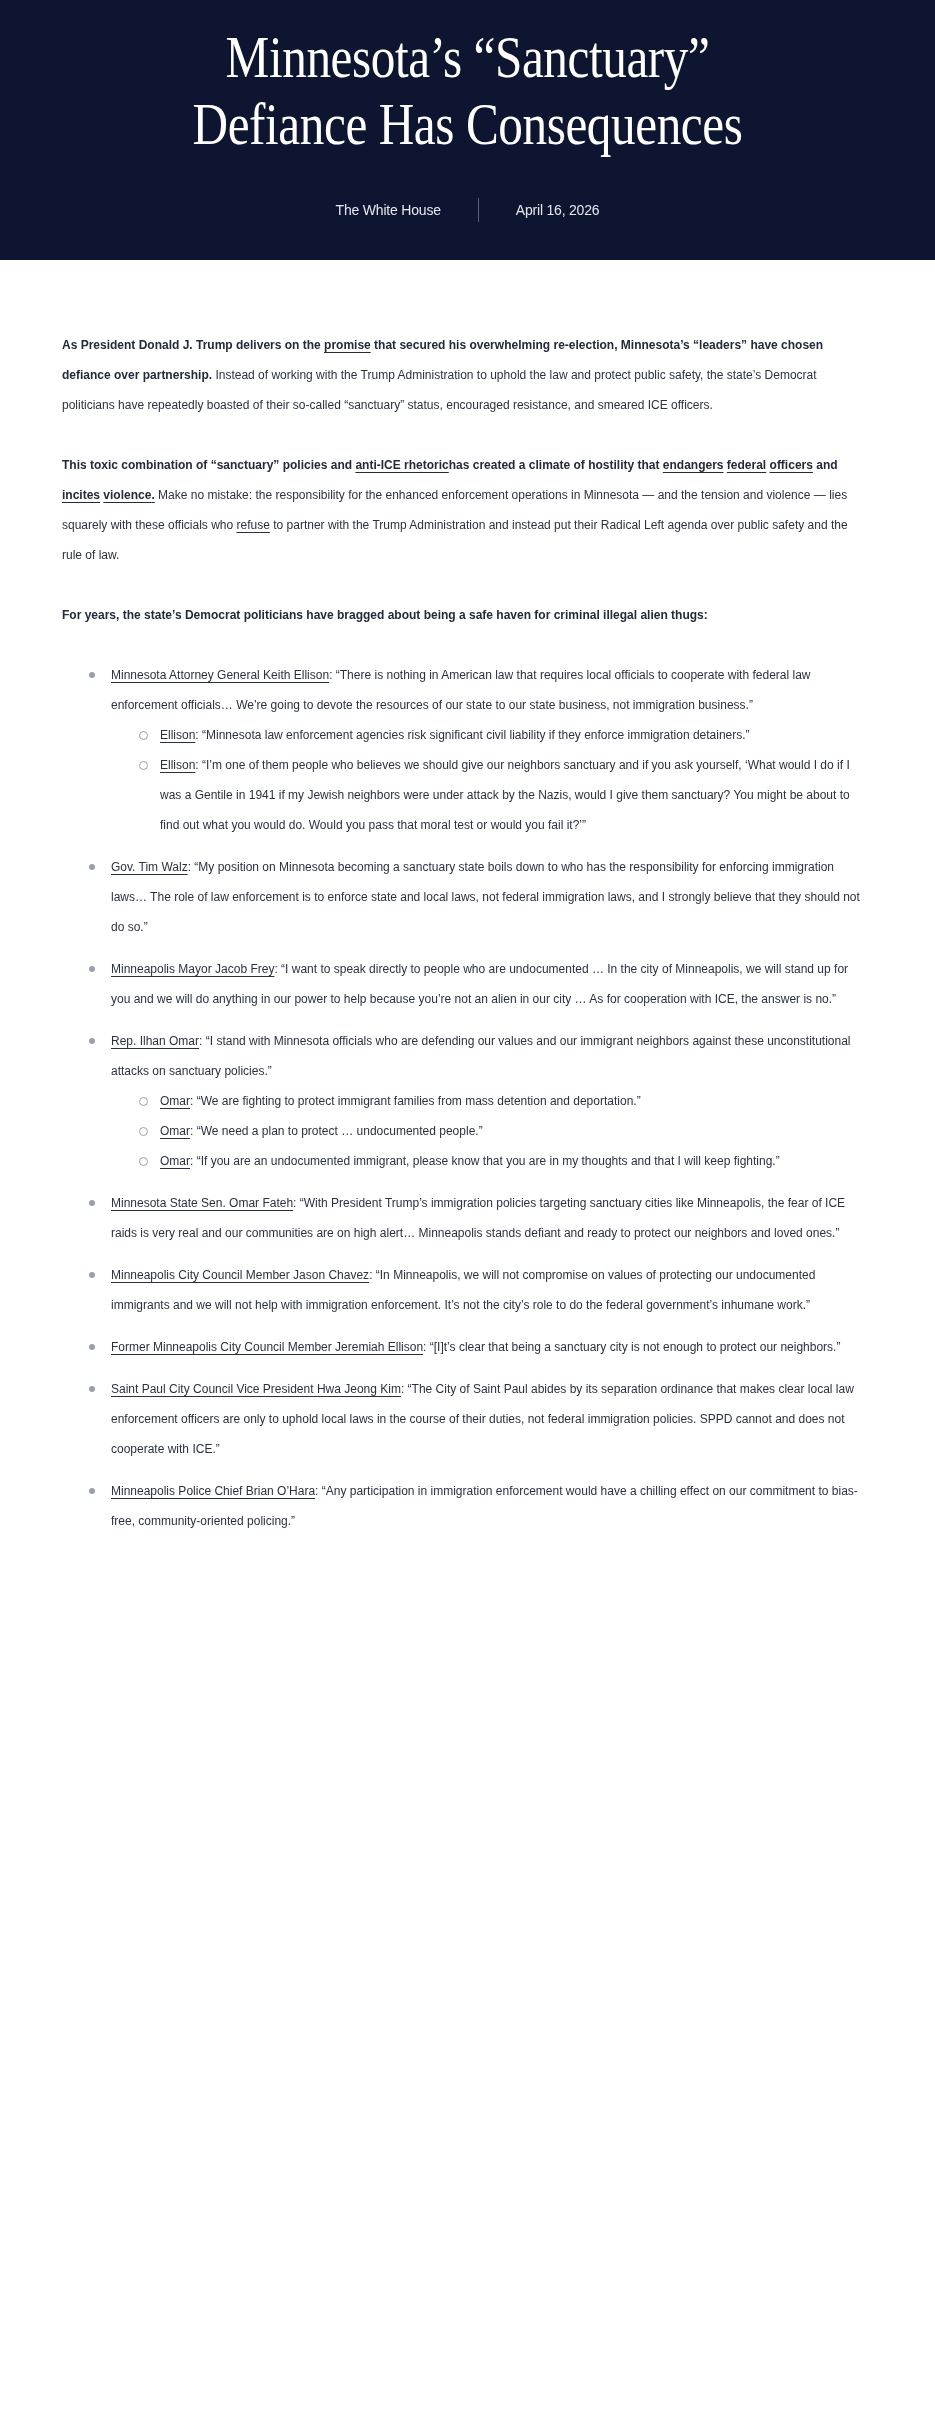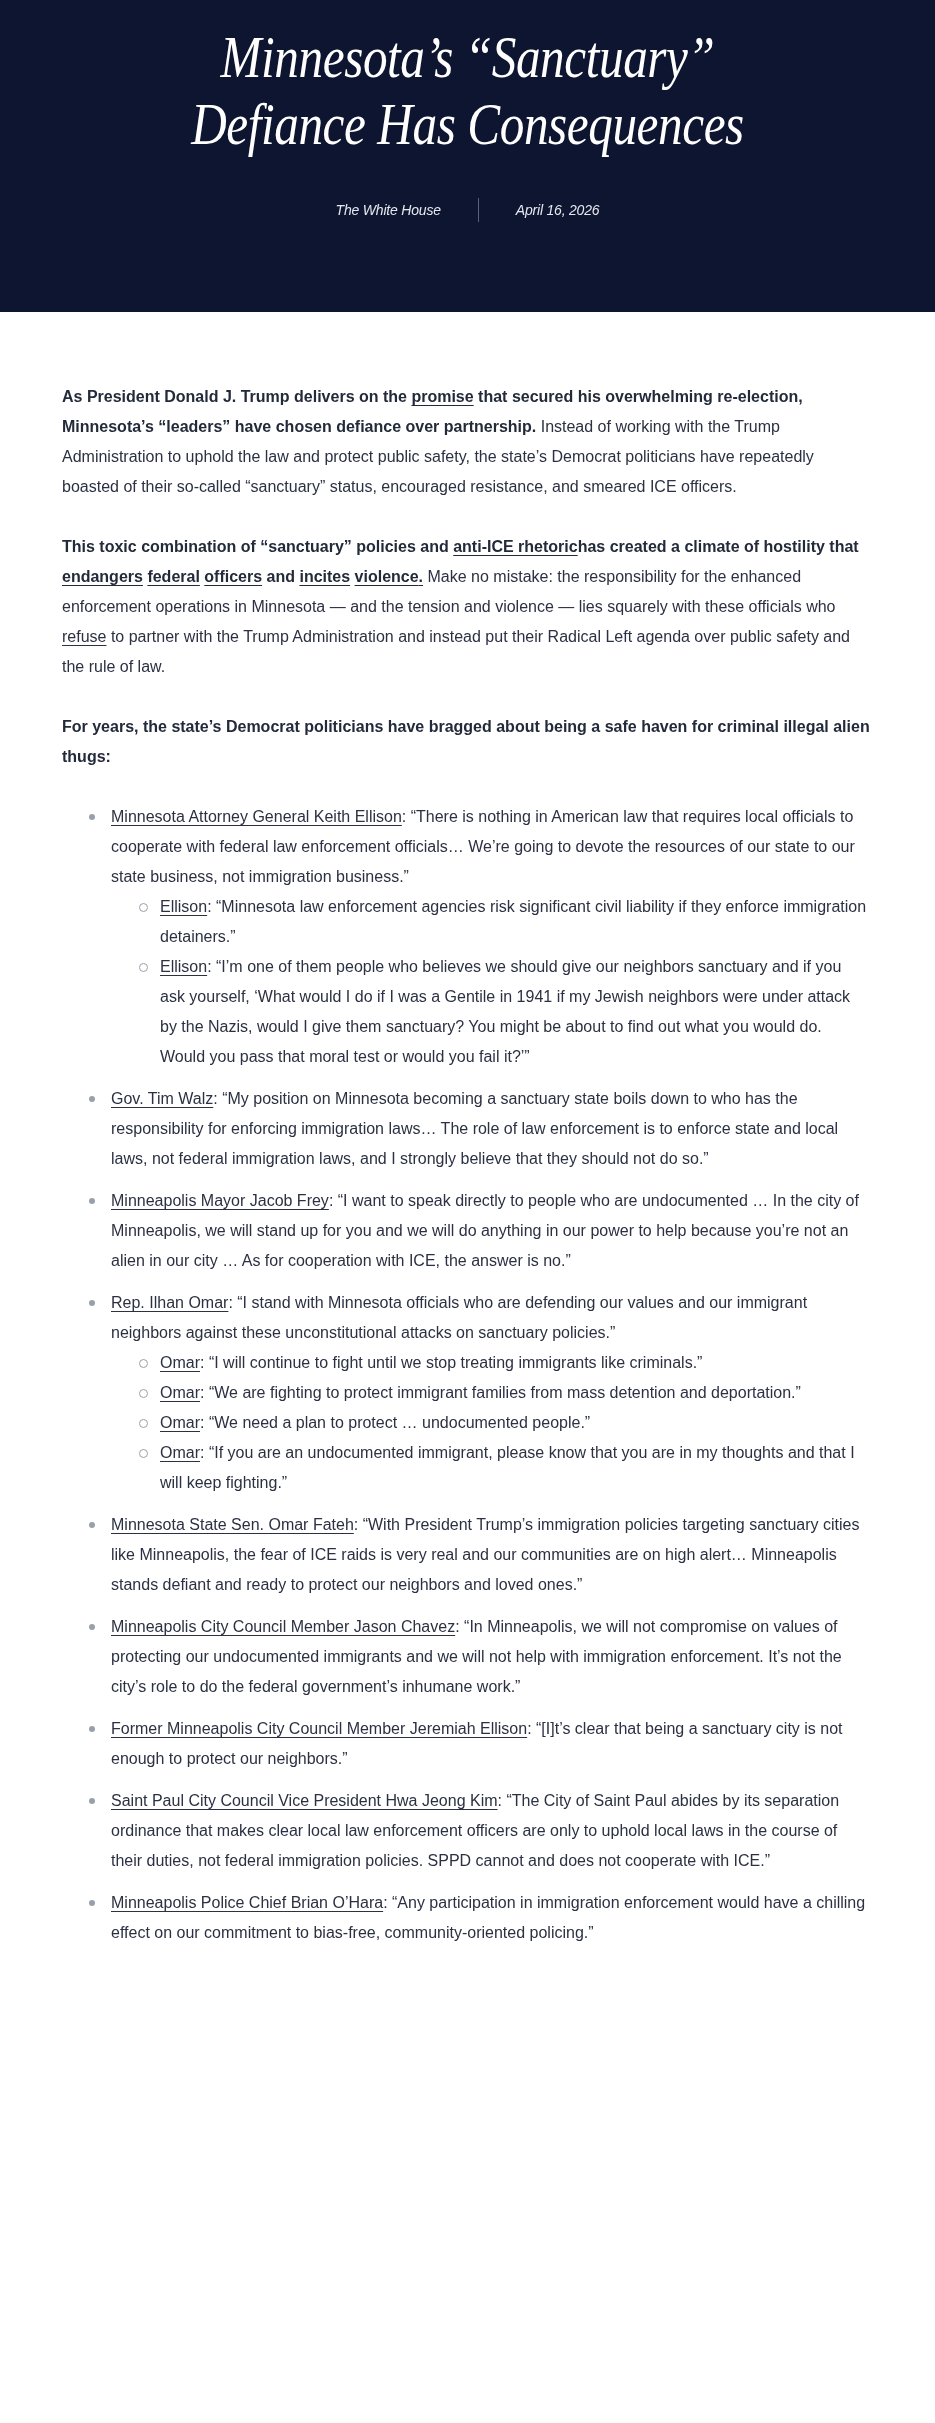--- a/index.html
+++ b/index.html
@@ -1,25 +1,24 @@
 <!DOCTYPE html>
 <html><head>
 <meta charset="utf-8">
 <style>
   * { box-sizing: border-box; margin: 0; padding: 0; }
   html, body { width: 935px; background: #ffffff; }
   body { font-family: "Liberation Sans", "DejaVu Sans", sans-serif; color: #2b3142; }
 
   .hero {
-    width: 935px; height: 312px;
+    width: 935px; height: 260px;
     background: #0e1530;
     color: #ffffff;
     text-align: center;
     padding-top: 24px;
-    font-style: italic;
   }
   .hero-title {
     font-family: "Liberation Serif", "DejaVu Serif", serif;
     font-weight: 400;
     font-size: 60px;
     line-height: 67px;
     letter-spacing: -0.5px;
     transform: scaleX(0.82);
     transform-origin: center;
     white-space: nowrap;
@@ -27,21 +26,21 @@
   .byline {
     margin-top: 40px;
     display: flex; justify-content: center; align-items: center;
     font-size: 14px; color: #e6e8ef; letter-spacing: -0.2px; gap: 17px;
   }
   .byline .sep { width: 1px; height: 24px; background: #5a6180; margin: 0 20px; }
 
   .article {
     width: 935px;
     padding: 70px 65px 40px 62px;
-    font-size: 16px;
+    font-size: 12px;
     line-height: 30px;
   }
   .article p { margin-bottom: 30px; }
   .article b { font-weight: 700; color: #232a3a; }
   .u { text-decoration: underline; text-underline-offset: 3px; text-decoration-thickness: 1px; cursor: pointer; }
 
   ul.top { list-style: none; margin-top: 12px; padding-left: 49px; }
   ul.top > li { position: relative; margin-bottom: 12px; }
   ul.top > li::before {
     content: ""; position: absolute; left: -22px; top: 12px;
@@ -92,21 +91,20 @@
     </li>
     <li>
       <a class="u">Gov. Tim Walz</a><span>: “My position on Minnesota becoming a sanctuary state boils down to who has the responsibility for enforcing immigration laws… The role of law enforcement is to enforce state and local laws, not federal immigration laws, and I strongly believe that they should not do so.”</span>
     </li>
     <li>
       <a class="u">Minneapolis Mayor Jacob Frey</a><span>: “I want to speak directly to people who are undocumented … In the city of Minneapolis, we will stand up for you and we will do anything in our power to help because you’re not an alien in our city … As for cooperation with ICE, the answer is no.”</span>
     </li>
     <li>
       <a class="u">Rep. Ilhan Omar</a><span>: “I stand with Minnesota officials who are defending our values and our immigrant neighbors against these unconstitutional attacks on sanctuary policies.”</span>
       <ul class="sub">
-        <li><a class="u">Omar</a><span>: “I will continue to fight until we stop treating immigrants like criminals.”</span></li>
         <li><a class="u">Omar</a><span>: “We are fighting to protect immigrant families from mass detention and deportation.”</span></li>
         <li><a class="u">Omar</a><span>: “We need a plan to protect … undocumented people.”</span></li>
         <li><a class="u">Omar</a><span>: “If you are an undocumented immigrant, please know that you are in my thoughts and that I will keep fighting.”</span></li>
       </ul>
     </li>
     <li>
       <a class="u">Minnesota State Sen. Omar Fateh</a><span>: “With President Trump’s immigration policies targeting sanctuary cities like Minneapolis, the fear of ICE raids is very real and our communities are on high alert… Minneapolis stands defiant and ready to protect our neighbors and loved ones.”</span>
     </li>
     <li>
       <a class="u">Minneapolis City Council Member Jason Chavez</a><span>: “In Minneapolis, we will not compromise on values of protecting our undocumented immigrants and we will not help with immigration enforcement. It’s not the city’s role to do the federal government’s inhumane work.”</span>

